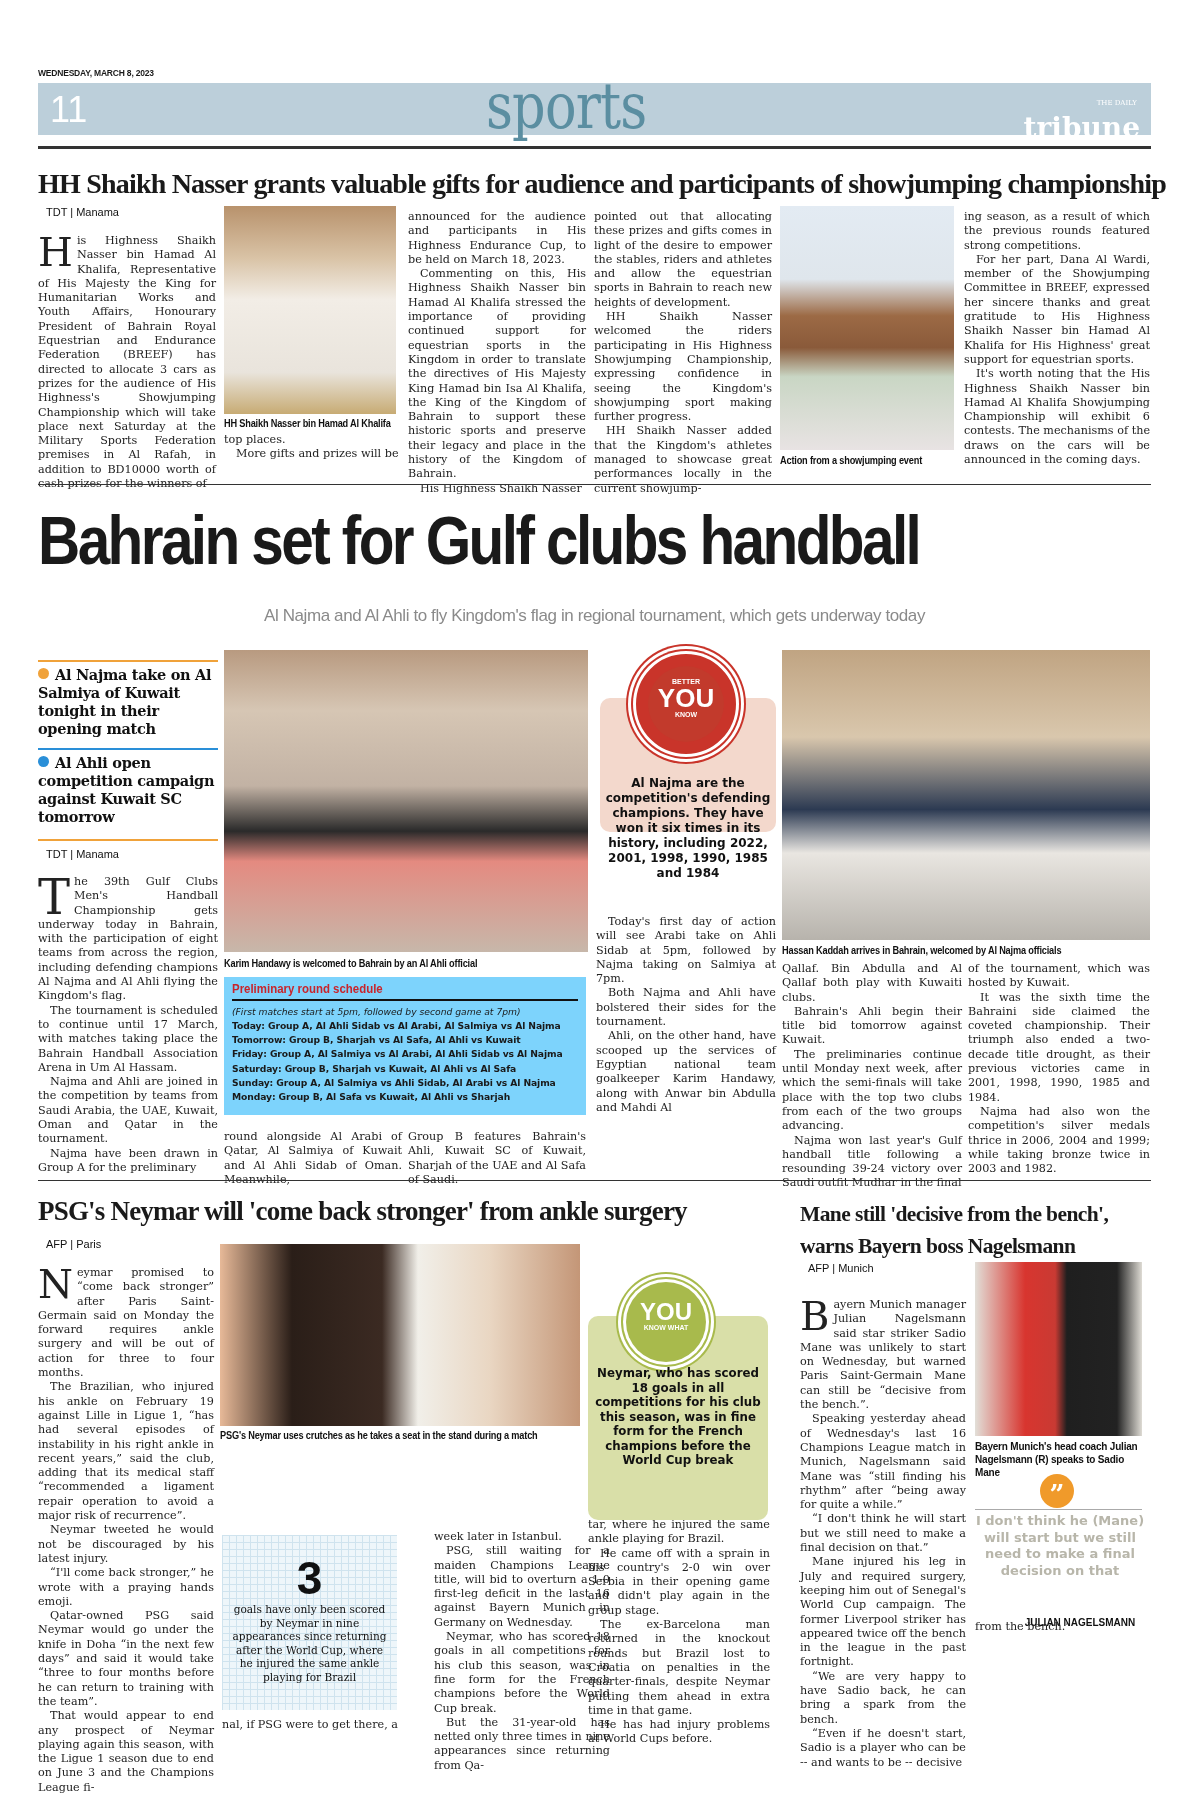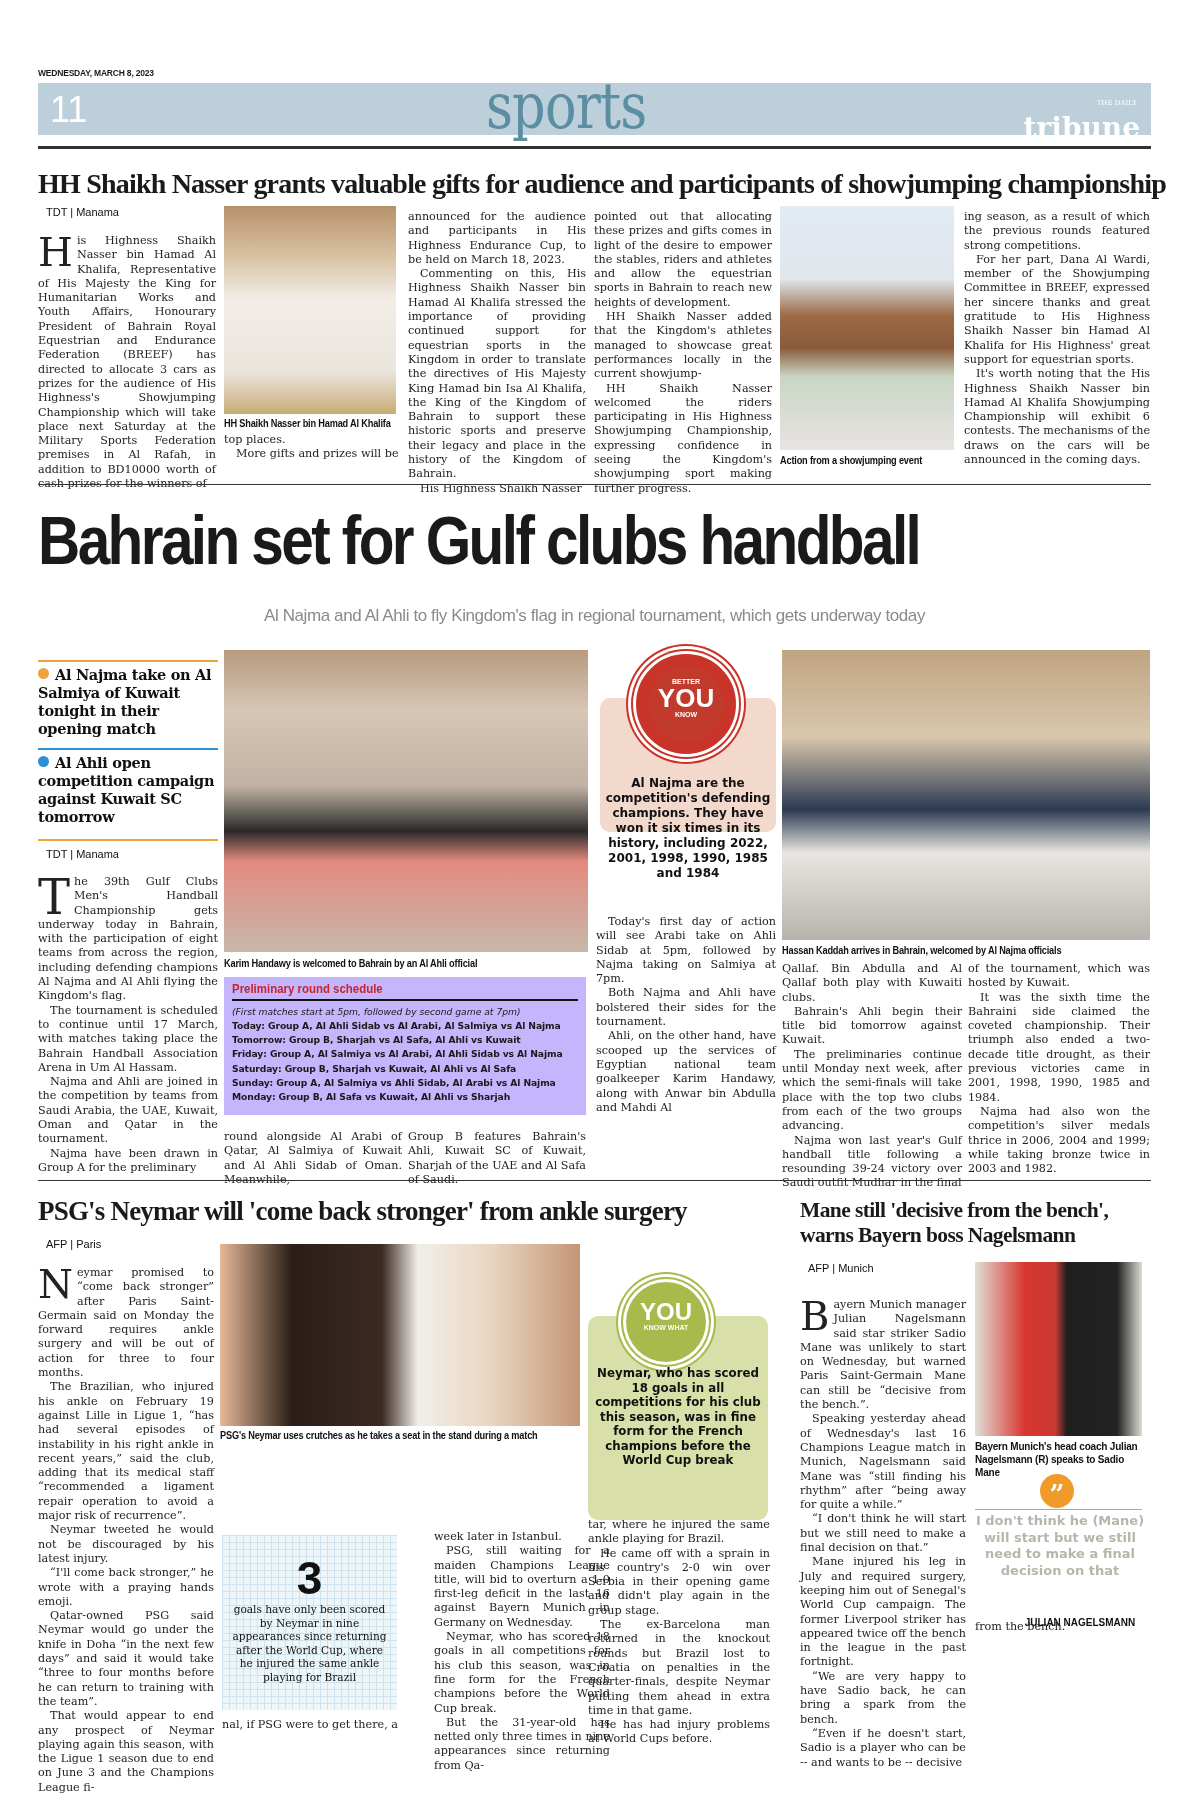--- a/index.html
+++ b/index.html
@@ -45,21 +45,21 @@
   #s2-deck { left: 38px; top: 606px; width: 1113px; text-align: center; font-family: "Liberation Sans", sans-serif; font-size: 17px; color: #8a8a8a; letter-spacing: -0.4px; }
   .hl-box { font-family: "DejaVu Serif", serif; font-weight: bold; font-size: 14.5px; line-height: 18px; color: #111; letter-spacing: -0.3px; }
   .dot { display: inline-block; width: 11px; height: 11px; border-radius: 50%; margin-right: 6px; vertical-align: 1px; }
   #hl1 { left: 38px; top: 660px; width: 180px; border-top: 2px solid #f0a23a; padding-top: 4px; }
   #hl2 { left: 38px; top: 748px; width: 180px; border-top: 2px solid #2a8fd8; padding-top: 4px; }
   #hl-rule { left: 38px; top: 839px; width: 180px; height: 2px; background: #f0a23a; }
   #s2-byline { left: 38px; top: 848px; }
   #s2-c1 { left: 38px; top: 875px; width: 180px; }
   #s2-photo1 { left: 224px; top: 650px; width: 364px; height: 302px; background: linear-gradient(180deg, #b89a80 0%, #d6c6b4 20%, #c2b2a4 45%, #2a2a2a 60%, #e48a80 70%, #c7b7aa 100%); }
   #s2-cap1 { left: 224px; top: 958px; }
-  #sched { left: 224px; top: 977px; width: 362px; height: 138px; background: #c4b5fd; padding: 4px 8px; }
+  #sched { left: 224px; top: 977px; width: 362px; height: 138px; background: #7dd3fc; padding: 4px 8px; }
   #sched-title { font-family: "Liberation Sans", sans-serif; font-weight: bold; font-size: 13px; color: #c8242b; transform: scaleX(0.88); transform-origin: left; white-space: nowrap; }
   #sched-rule { height: 2px; background: #111; margin: 3px 0 4px; }
   #sched-note { font-family: "DejaVu Sans", sans-serif; font-style: italic; font-size: 9.2px; line-height: 14px; white-space: nowrap; }
   .sched-row { font-family: "DejaVu Sans", sans-serif; font-weight: bold; font-size: 9.2px; line-height: 14.2px; white-space: nowrap; letter-spacing: -0.1px; }
   #s2-c2 { left: 224px; top: 1130px; width: 178px; }
   #s2-c3 { left: 408px; top: 1130px; width: 178px; }
   #byk-box { left: 600px; top: 698px; width: 176px; height: 134px; background: #f3d8cc; border-radius: 10px; }
   #byk-rings { left: 636px; top: 654px; width: 100px; height: 100px; border-radius: 50%; border: 2px solid #c9342a; box-shadow: 0 0 0 3px #fff, 0 0 0 5px #c9342a, 0 0 0 8px #fff, 0 0 0 10px #c9342a; background: #c9342a; }
   #byk-inner { left: 648px; top: 666px; width: 76px; height: 76px; border-radius: 50%; background: #c23a2c; text-align: center; color: #fff; font-family: "Liberation Sans", sans-serif; font-weight: bold; }
   #byk-inner .t1 { font-size: 7px; display: block; margin-top: 12px; }
@@ -85,21 +85,21 @@
   #s3-c2a { left: 222px; top: 1718px; width: 176px; }
   #s3-c2 { left: 404px; top: 1530px; width: 176px; margin-left: 30px; }
   #ykw-rings { left: 626px; top: 1282px; width: 80px; height: 80px; border-radius: 50%; background: #a8ba4c; box-shadow: 0 0 0 3px #fff, 0 0 0 5px #a8ba4c, 0 0 0 8px #fff, 0 0 0 10px #a8ba4c; text-align: center; color: #fff; font-family: "Liberation Sans", sans-serif; font-weight: bold; }
   #ykw-rings .t2 { font-size: 24px; display: block; line-height: 24px; margin-top: 18px; }
   #ykw-rings .t3 { font-size: 7px; display: block; }
   #ykw-box { left: 588px; top: 1316px; width: 180px; height: 204px; background: #d9dfa8; border-radius: 10px; }
   #ykw-text { left: 594px; top: 1366px; width: 168px; text-align: center; font-family: "DejaVu Sans", sans-serif; font-weight: bold; font-size: 11.8px; line-height: 14.5px; color: #111; }
   #s3-c3 { left: 588px; top: 1518px; width: 182px; }
 
   
-  #s4-head { left: 800px; top: 1198px; width: 350px; font-family: "Liberation Serif", serif; font-weight: bold; font-size: 21.5px; line-height: 25px; letter-spacing: -0.6px; }
+  #s4-head { left: 800px; top: 1198px; width: 350px; font-family: "Liberation Serif", serif; font-weight: bold; font-size: 21.5px; line-height: 32px; letter-spacing: -0.6px; }
   #s4-byline { left: 800px; top: 1262px; }
   #s4-c1 { left: 800px; top: 1298px; width: 166px; }
   #s4-photo { left: 975px; top: 1262px; width: 167px; height: 174px; background: linear-gradient(90deg, #e2dfd8 0%, #d8352f 30%, #c93a33 48%, #1f1f1f 55%, #222 85%, #dedbd4 100%); }
   #s4-cap { left: 975px; top: 1440px; line-height: 13px; white-space: normal; transform: none; width: 170px; }
   #quote-icon { left: 1040px; top: 1474px; width: 34px; height: 34px; border-radius: 50%; background: #f09a2a; color: #fff; text-align: center; font-family: "DejaVu Serif", serif; font-weight: bold; font-size: 26px; line-height: 40px; }
   #quote-rule { left: 975px; top: 1509px; width: 167px; height: 1px; background: #aaa; }
   #quote-text { left: 975px; top: 1513px; width: 170px; text-align: center; font-family: "DejaVu Sans", sans-serif; font-weight: bold; font-size: 13px; line-height: 16.5px; color: #b8b6aa; }
   #quote-attr { left: 995px; top: 1589px; width: 170px; text-align: center; font-family: "Liberation Sans", sans-serif; font-weight: bold; font-size: 10px; color: #111; margin-top: 28px; }
   #s4-c2 { left: 975px; top: 1620px; width: 170px; }
 </style>
@@ -126,22 +126,22 @@
   <p class="first">top places.</p>
   <p>More gifts and prizes will be</p>
 </div>
 <div class="abs body-text" id="s1-c2">
   <p class="first">announced for the audience and participants in His Highness Endurance Cup, to be held on March 18, 2023.</p>
   <p>Commenting on this, His Highness Shaikh Nasser bin Hamad Al Khalifa stressed the importance of providing continued support for equestrian sports in the Kingdom in order to translate the directives of His Majesty King Hamad bin Isa Al Khalifa, the King of the Kingdom of Bahrain to support these historic sports and preserve their legacy and place in the history of the Kingdom of Bahrain.</p>
   <p>His Highness Shaikh Nasser</p>
 </div>
 <div class="abs body-text" id="s1-c3">
   <p class="first">pointed out that allocating these prizes and gifts comes in light of the desire to empower the stables, riders and athletes and allow the equestrian sports in Bahrain to reach new heights of development.</p>
+  <p>HH Shaikh Nasser welcomed the riders participating in His Highness Showjumping Championship, expressing confidence in seeing the Kingdom's showjumping sport making further progress.</p>
   <p>HH Shaikh Nasser added that the Kingdom's athletes managed to showcase great performances locally in the current showjump-</p>
-  <p>HH Shaikh Nasser welcomed the riders participating in His Highness Showjumping Championship, expressing confidence in seeing the Kingdom's showjumping sport making further progress.</p>
 </div>
 <div class="abs photo" id="s1-photo2"></div>
 <div class="abs caption" id="s1-cap2">Action from a showjumping event</div>
 <div class="abs body-text" id="s1-c4">
   <p class="first">ing season, as a result of which the previous rounds featured strong competitions.</p>
   <p>For her part, Dana Al Wardi, member of the Showjumping Committee in BREEF, expressed her sincere thanks and great gratitude to His Highness Shaikh Nasser bin Hamad Al Khalifa for His Highness' great support for equestrian sports.</p>
   <p>It's worth noting that the His Highness Shaikh Nasser bin Hamad Al Khalifa Showjumping Championship will exhibit 6 contests. The mechanisms of the draws on the cars will be announced in the coming days.</p>
 </div>
 <div class="abs rule" id="rule2"></div>
 

